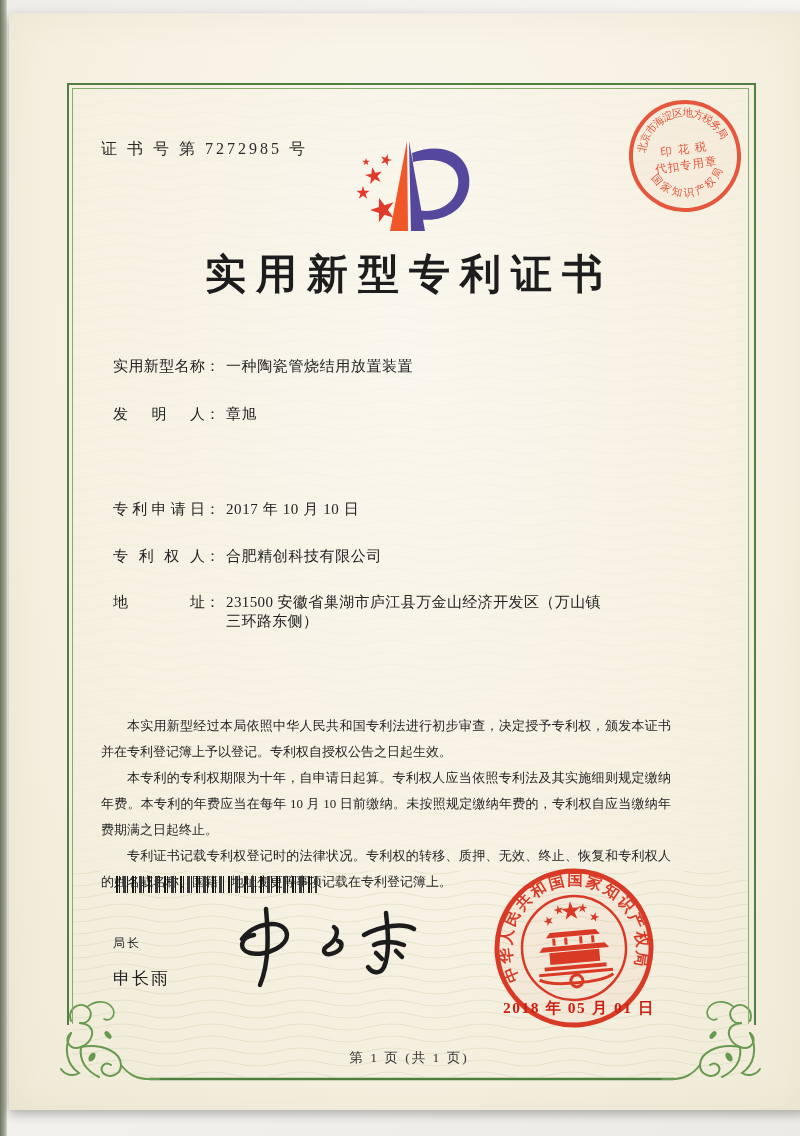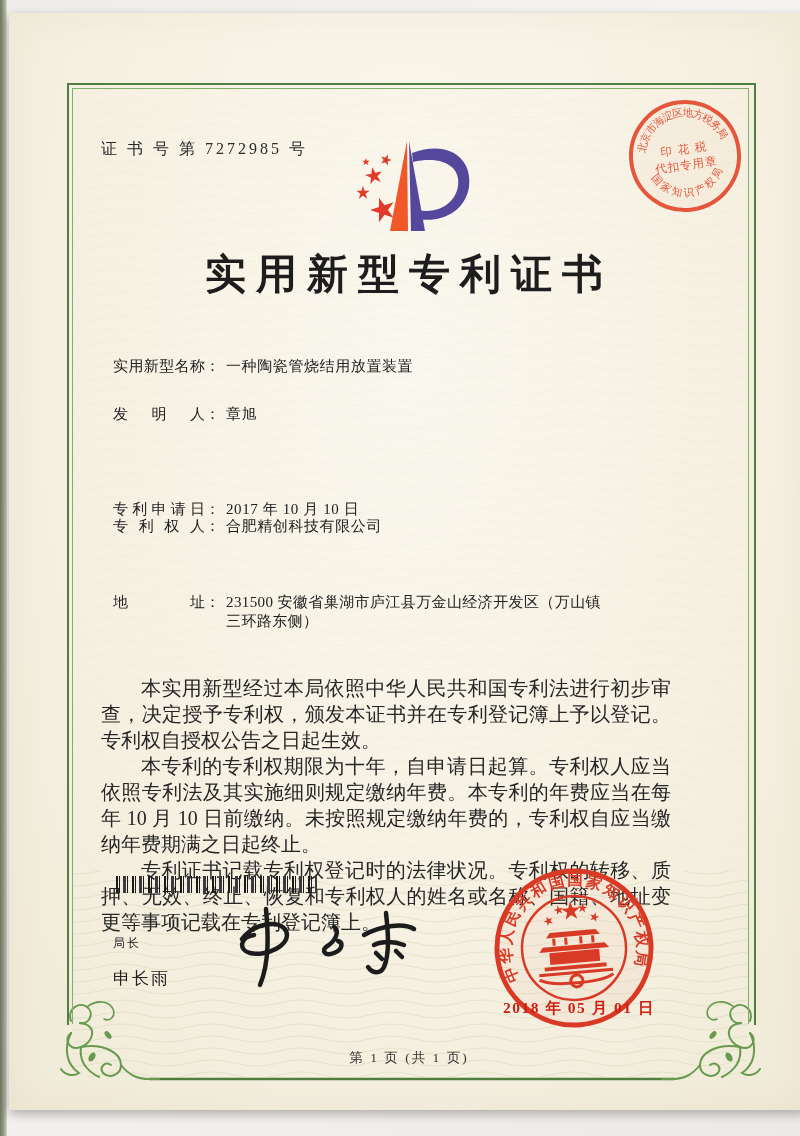--- a/index.html
+++ b/index.html
@@ -16,21 +16,21 @@
   .decor{position:absolute;left:0;top:0;width:800px;height:1136px;pointer-events:none;}
   .abs{position:absolute;}
   .cert-no{left:92px;top:126px;font-size:16px;letter-spacing:3px;color:#2a2a2a;}
   .title{left:0;top:234px;width:800px;text-align:center;font-size:41px;font-weight:700;letter-spacing:10px;color:#1d1d1d;}
   .frow{left:104px;font-size:15px;color:#222;white-space:nowrap;}
   .flabel{display:inline-block;width:92px;text-align:justify;text-align-last:justify;word-break:keep-all;vertical-align:top;}
   .fcolon{display:inline-block;vertical-align:top;}
   .fvalue{display:inline-block;margin-left:6px;letter-spacing:.6px;vertical-align:top;}
   .addr-lines{display:inline-block;margin-left:6px;letter-spacing:.4px;vertical-align:top;}
   .grant-right{position:absolute;left:328px;top:0;white-space:nowrap;}
-  .paras{left:92px;top:662px;width:570px;font-size:20px;line-height:26px;color:#262626;text-align:justify;word-break:break-all;}
+  .paras{left:92px;top:700px;width:570px;font-size:13px;line-height:26px;color:#262626;text-align:justify;word-break:break-all;}
   .paras p{margin:0;text-indent:2em;}
   .barcode{left:107px;top:863px;width:201px;height:17px;
      background:repeating-linear-gradient(90deg,#1a1a1a 0 2px,transparent 2px 3px,#1a1a1a 3px 4px,transparent 4px 7px,#3a3a3a 7px 10px,transparent 10px 11px,#1a1a1a 11px 12px,transparent 12px 16px);}
   .issuer-title{left:104px;top:922px;font-size:12px;letter-spacing:2px;color:#222;}
   .issuer-name{left:104px;top:954px;font-size:17px;letter-spacing:2px;color:#222;}
   .sig{left:205px;top:888px;}
   .stamp{left:611px;top:78px;transform:rotate(-8deg);}
   .seal{left:470px;top:840px;transform:rotate(-5deg);}
   .seal-date{left:494px;top:985px;font-size:15.5px;font-weight:700;letter-spacing:1.5px;color:#cc2013;}
   .footer{left:0;top:1036px;width:800px;text-align:center;font-size:13.5px;letter-spacing:2px;color:#333;}
@@ -109,21 +109,21 @@
 
     <div class="abs frow" style="top:344px">
       <span class="flabel">实用新型名称</span><span class="fcolon">：</span><span class="fvalue">一种陶瓷管烧结用放置装置</span>
     </div>
     <div class="abs frow" style="top:392px">
       <span class="flabel">发明人</span><span class="fcolon">：</span><span class="fvalue">章旭</span>
     </div>
     <div class="abs frow" style="top:487px">
       <span class="flabel">专利申请日</span><span class="fcolon">：</span><span class="fvalue">2017 年 10 月 10 日</span>
     </div>
-    <div class="abs frow" style="top:504px">
+    <div class="abs frow" style="top:534px">
       <span class="flabel">专利权人</span><span class="fcolon">：</span><span class="fvalue">合肥精创科技有限公司</span>
     </div>
     <div class="abs frow" style="top:580px">
       <span class="flabel">地址</span><span class="fcolon">：</span><span class="addr-lines"><div>231500 安徽省巢湖市庐江县万金山经济开发区（万山镇</div><div>三环路东侧）</div></span>
     </div>
 
     <div class="abs paras">
       <p>本实用新型经过本局依照中华人民共和国专利法进行初步审查，决定授予专利权，颁发本证书并在专利登记簿上予以登记。专利权自授权公告之日起生效。</p>
       <p>本专利的专利权期限为十年，自申请日起算。专利权人应当依照专利法及其实施细则规定缴纳年费。本专利的年费应当在每年 10 月 10 日前缴纳。未按照规定缴纳年费的，专利权自应当缴纳年费期满之日起终止。</p>
       <p>专利证书记载专利权登记时的法律状况。专利权的转移、质押、无效、终止、恢复和专利权人的姓名或名称、国籍、地址变更等事项记载在专利登记簿上。</p>

